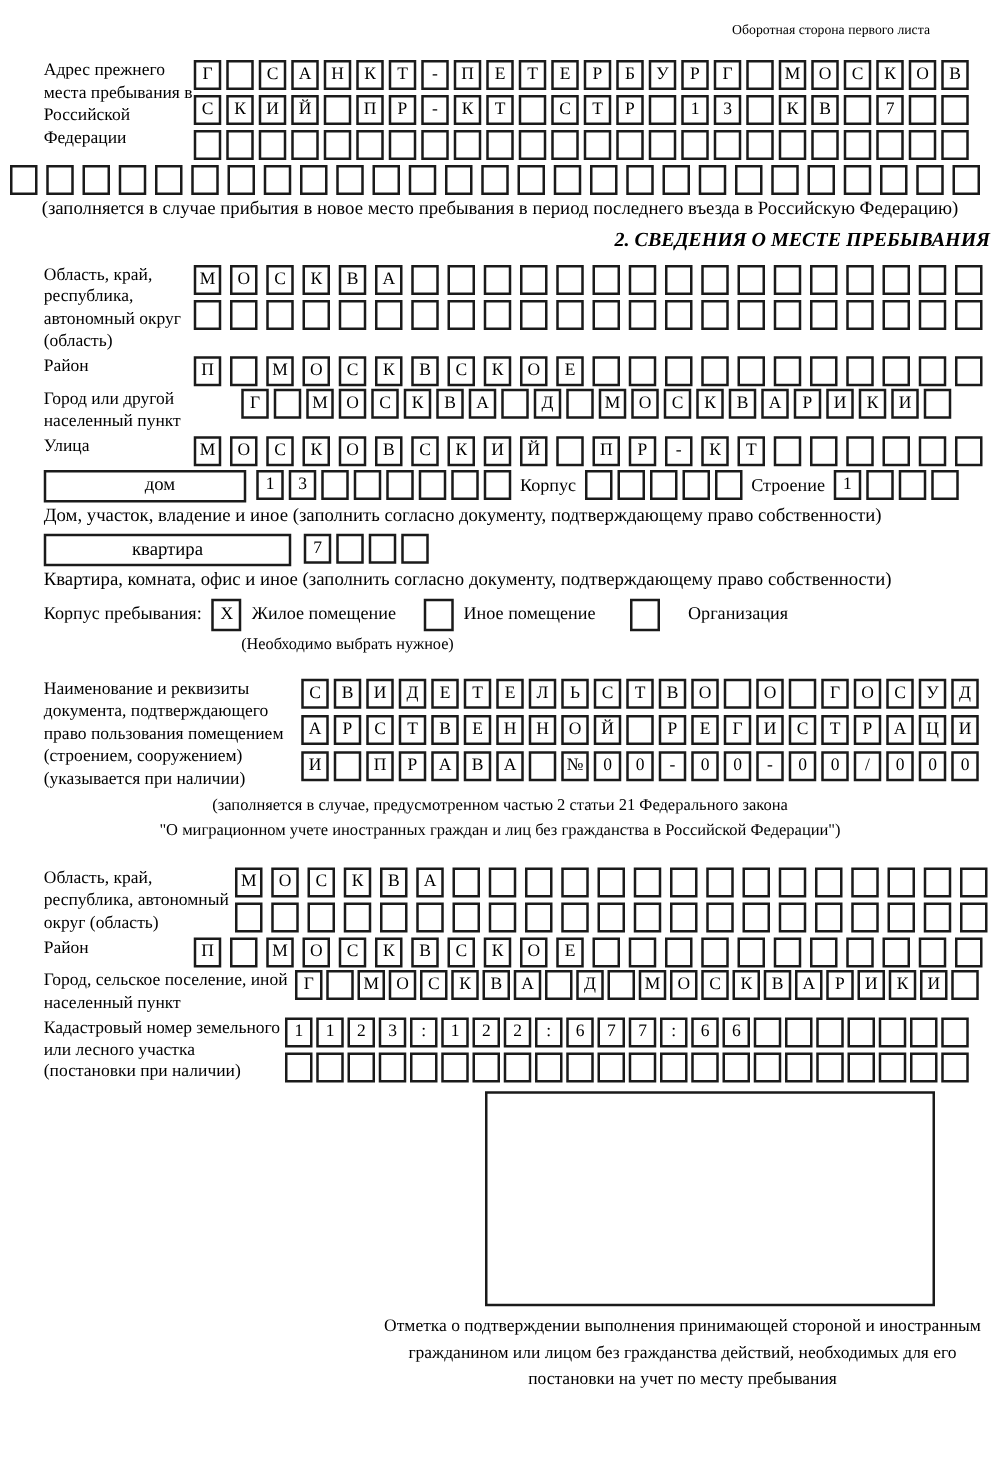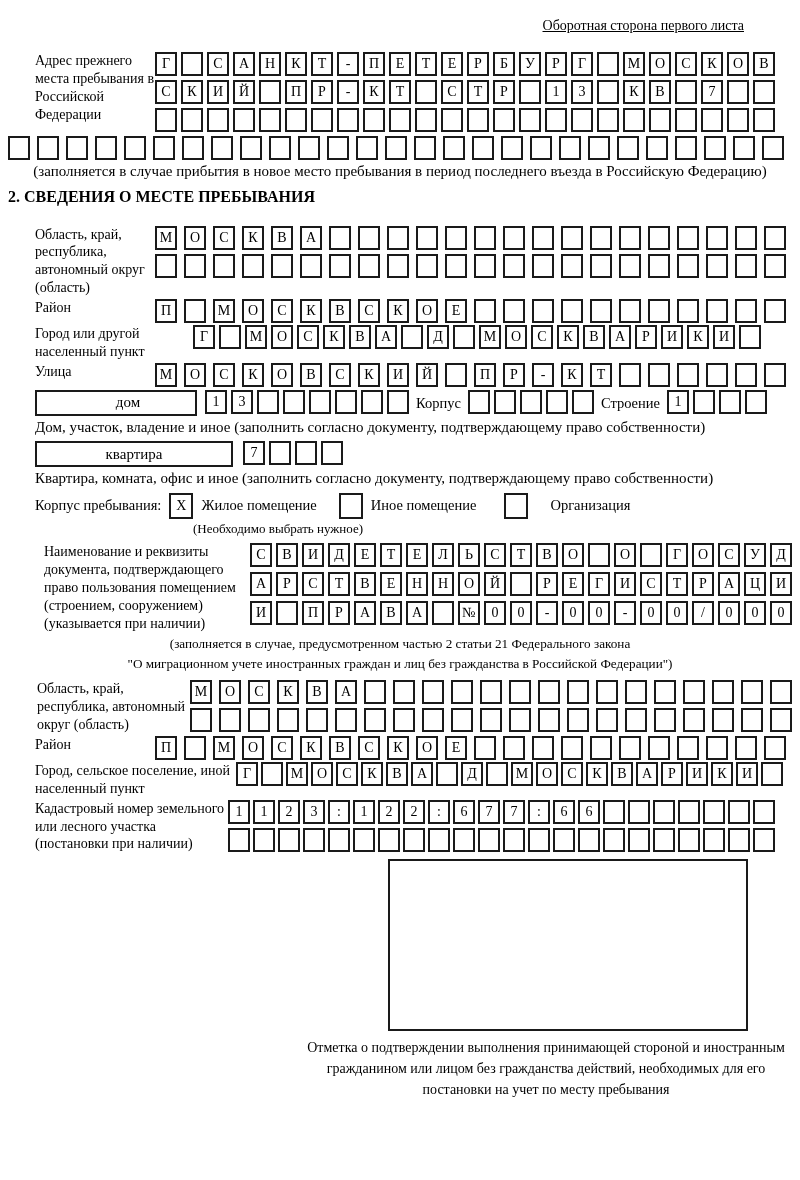--- a/index.html
+++ b/index.html
@@ -1,42 +1,42 @@
 <!DOCTYPE html>
 <html><head>
 <meta charset="utf-8">
 <style>
   html,body{margin:0;padding:0;background:#fff;}
   body{width:800px;height:1180px;overflow:hidden;font-family:"Liberation Serif","DejaVu Serif",serif;color:#000;}
   .page{width:800px;height:1180px;box-sizing:border-box;padding:6px 8px 0 8px;background:#fff;}
-  .hdr{text-align:right;font-size:14px;padding:12px 48px 0 0;margin-bottom:18px;text-decoration:underline;}
+  .hdr{text-align:right;font-size:11px;padding:12px 48px 0 0;margin-bottom:18px;}
   .field{display:flex;align-items:flex-start;margin:2px 0;}
   .flabel{flex:0 0 auto;font-size:14px;line-height:1.28;padding-left:27px;box-sizing:border-box;}
   .w147{width:147px;} .w185{width:185px;} .w225{width:233px;} .w172{width:180px;} .w220{width:228px;} .w212{width:220px;}
   .cellrows{display:flex;flex-direction:column;gap:4px;}
   .cells{display:flex;gap:4px;}
   .g7{gap:7px;} .g3{gap:3px;}
   .cell{flex:0 0 auto;width:22px;height:24px;box-sizing:border-box;border:2px solid #1a1a1a;display:flex;align-items:center;justify-content:center;font-size:14px;line-height:1;background:#fff;}
   .fullrow{margin:4px 0 2px 0;}
   .cap{font-size:15px;line-height:1.3;margin:2px 0 4px 0;}
   .center{text-align:center;}
   .capl{padding-left:27px;}
-  .stitle{text-align:left;font-weight:bold;font-size:16px;margin:6px 0 20px 0;}
+  .stitle{text-align:right;font-weight:bold;font-size:16px;margin:6px 0 10px 0;font-style:italic;}
   .stitle2{text-align:center;font-weight:bold;font-size:15.5px;margin:10px 0 4px 0;}
   .hrow{display:flex;align-items:flex-start;margin:3px 0 2px 27px;}
   .widebox{box-sizing:border-box;border:2px solid #1a1a1a;height:26px;display:flex;align-items:center;justify-content:center;font-size:15px;background:#fff;}
   .wb170{width:162px;padding-left:24px;} .wb200{width:198px;}
   .inlbl{font-size:14.5px;line-height:26px;margin:0 7px;}
   .stay{display:flex;align-items:center;margin:3px 0 0 27px;font-size:14.5px;}
   .cb{width:24px;height:26px;margin:0 8px;}
   .note{font-size:13px;text-align:center;width:430px;margin:2px 0 2px 55px;}
   .laws{font-size:13.2px;text-align:center;line-height:1.5;margin:0 20px;}
   .stamp{box-sizing:border-box;border:2px solid #1a1a1a;width:360px;height:172px;margin:6px 0 0 380px;background:#fff;}
   .stampcap{width:500px;margin:6px 0 0 288px;text-align:center;font-size:14px;line-height:1.5;}
-  .mt6{margin-top:6px;justify-content:flex-end;}
+  .mt6{margin-top:20px;}
 </style>
 </head>
 <body>
 
 <div class="page">
 
   <div class="hdr">Оборотная сторона первого листа</div>
 
   <div class="field">
     <div class="flabel w147">Адрес прежнего места пребывания в Российской Федерации</div>

